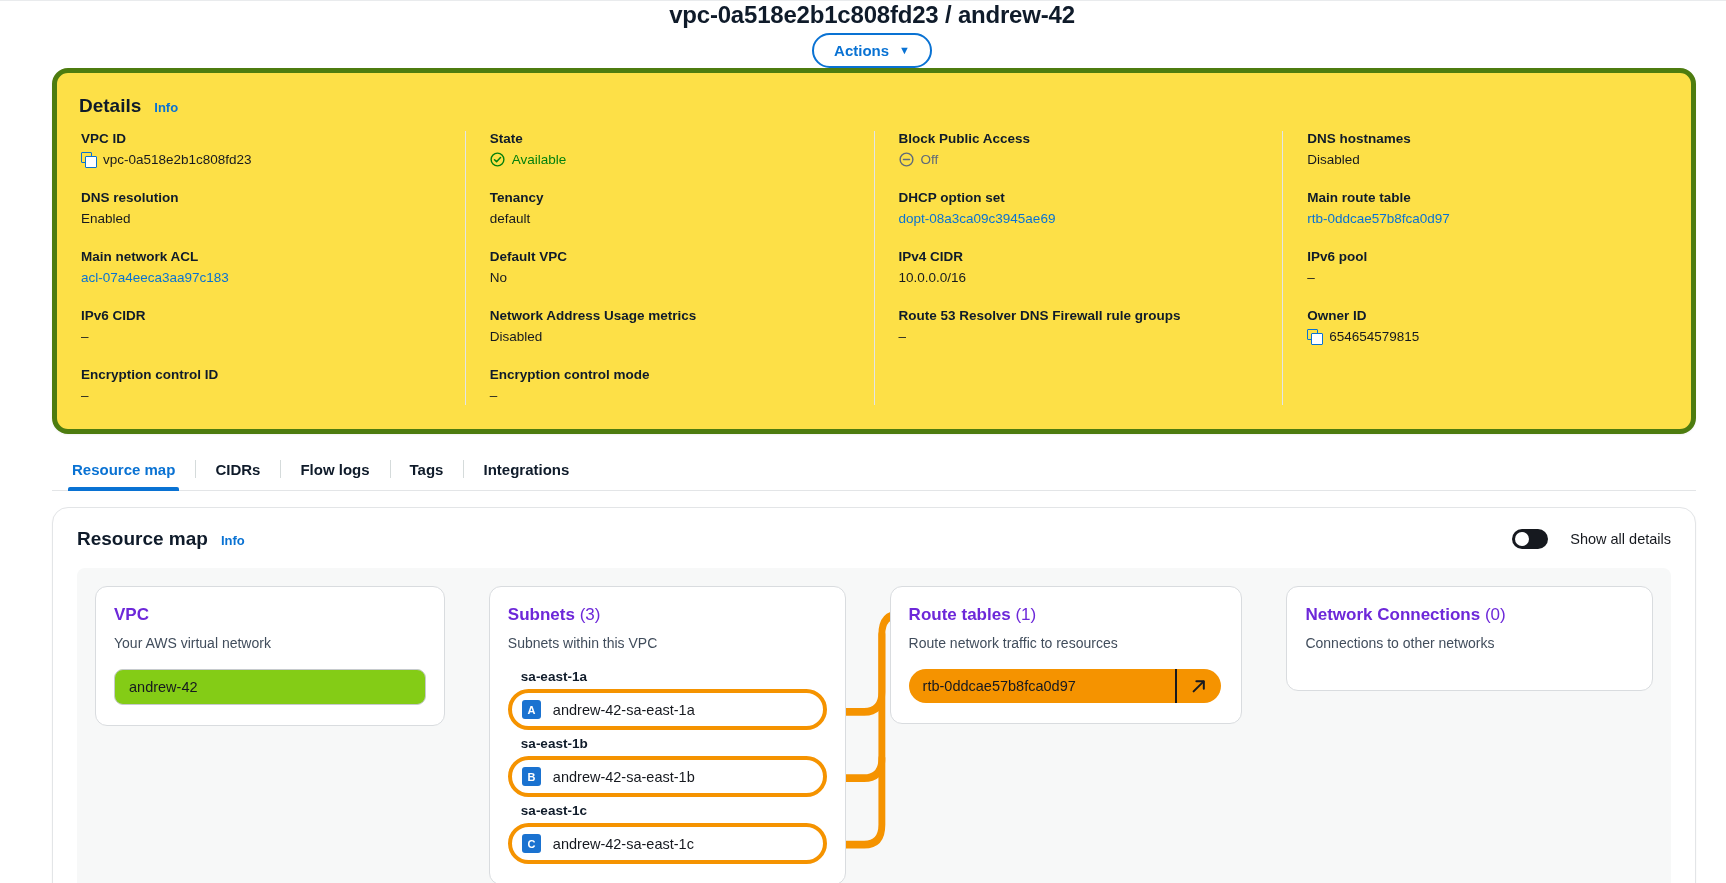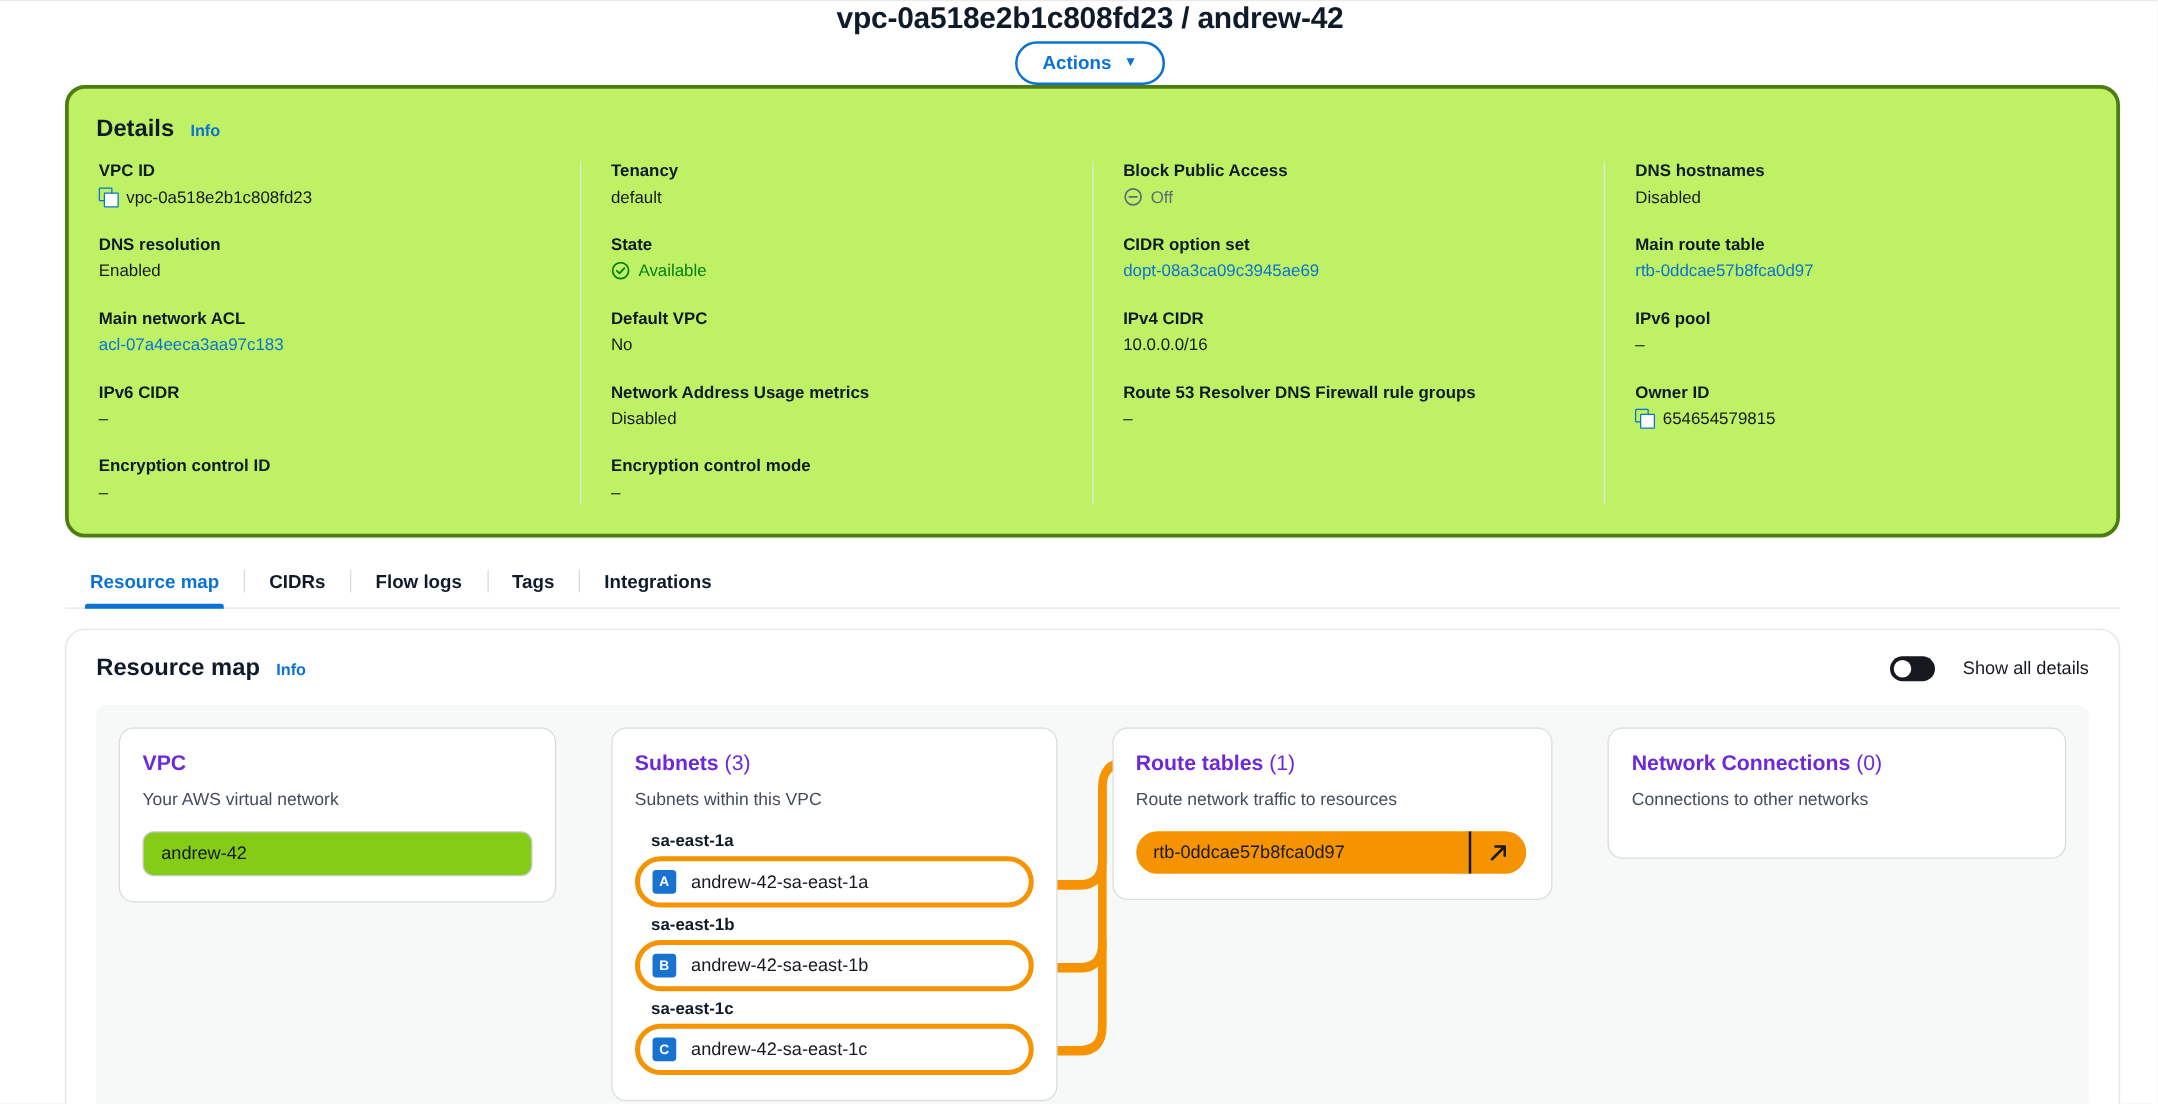--- a/index.html
+++ b/index.html
@@ -30,22 +30,22 @@
     background: #ffffff; color: #0972d3;
     font-size: 15px; font-weight: 700;
     padding: 7px 20px; cursor: pointer;
     font-family: "Liberation Sans", sans-serif;
   }
   .caret { font-size: 11px; line-height: 1; }
 
   
   .details-card {
     margin: 0 30px 0 52px;
-    background: #bef264;
-    border: 3px solid #4d7c0f;
+    background: #fde047;
+    border: 5px solid #4d7c0f;
     border-radius: 16px;
     box-shadow: 0 1px 2px rgba(0,0,0,0.05);
     padding: 22px 0 24px 0;
   }
   .details-head {
     display: flex; align-items: baseline; gap: 13px;
     padding: 0 22px 14px 22px;
   }
   .details-head h2 { font-size: 19px; font-weight: 700; color: #0f1b2a; }
   .info-link { font-size: 13px; font-weight: 700; color: #0972d3; cursor: pointer; }
@@ -224,34 +224,34 @@
           <div class="fvalue dash">–</div>
         </div>
         <div class="field">
           <div class="flabel">Encryption control ID</div>
           <div class="fvalue dash">–</div>
         </div>
       </div>
 
       <div class="dcol">
         <div class="field">
-          <div class="flabel">Tenancy</div>
-          <div class="fvalue">default</div>
-        </div>
-        <div class="field">
           <div class="flabel">State</div>
           <div class="fvalue green">
             <svg class="status-ico" viewBox="0 0 16 16">
               <circle cx="8" cy="8" r="6.8" fill="none" stroke="#037f0c" stroke-width="1.5"></circle>
               <path d="M4.8 8.2 L7 10.3 L11.2 5.9" fill="none" stroke="#037f0c" stroke-width="1.6" stroke-linecap="round" stroke-linejoin="round"></path>
             </svg>
             <span>Available</span>
           </div>
         </div>
         <div class="field">
+          <div class="flabel">Tenancy</div>
+          <div class="fvalue">default</div>
+        </div>
+        <div class="field">
           <div class="flabel">Default VPC</div>
           <div class="fvalue">No</div>
         </div>
         <div class="field">
           <div class="flabel">Network Address Usage metrics</div>
           <div class="fvalue">Disabled</div>
         </div>
         <div class="field">
           <div class="flabel">Encryption control mode</div>
           <div class="fvalue dash">–</div>
@@ -263,21 +263,21 @@
           <div class="flabel">Block Public Access</div>
           <div class="fvalue grey">
             <svg class="status-ico" viewBox="0 0 16 16">
               <circle cx="8" cy="8" r="6.8" fill="none" stroke="#5f6b7a" stroke-width="1.5"></circle>
               <path d="M4.8 8 L11.2 8" fill="none" stroke="#5f6b7a" stroke-width="1.6" stroke-linecap="round"></path>
             </svg>
             <span>Off</span>
           </div>
         </div>
         <div class="field">
-          <div class="flabel">CIDR option set</div>
+          <div class="flabel">DHCP option set</div>
           <div class="fvalue link">dopt-08a3ca09c3945ae69</div>
         </div>
         <div class="field">
           <div class="flabel">IPv4 CIDR</div>
           <div class="fvalue">10.0.0.0/16</div>
         </div>
         <div class="field">
           <div class="flabel">Route 53 Resolver DNS Firewall rule groups</div>
           <div class="fvalue dash">–</div>
         </div>

